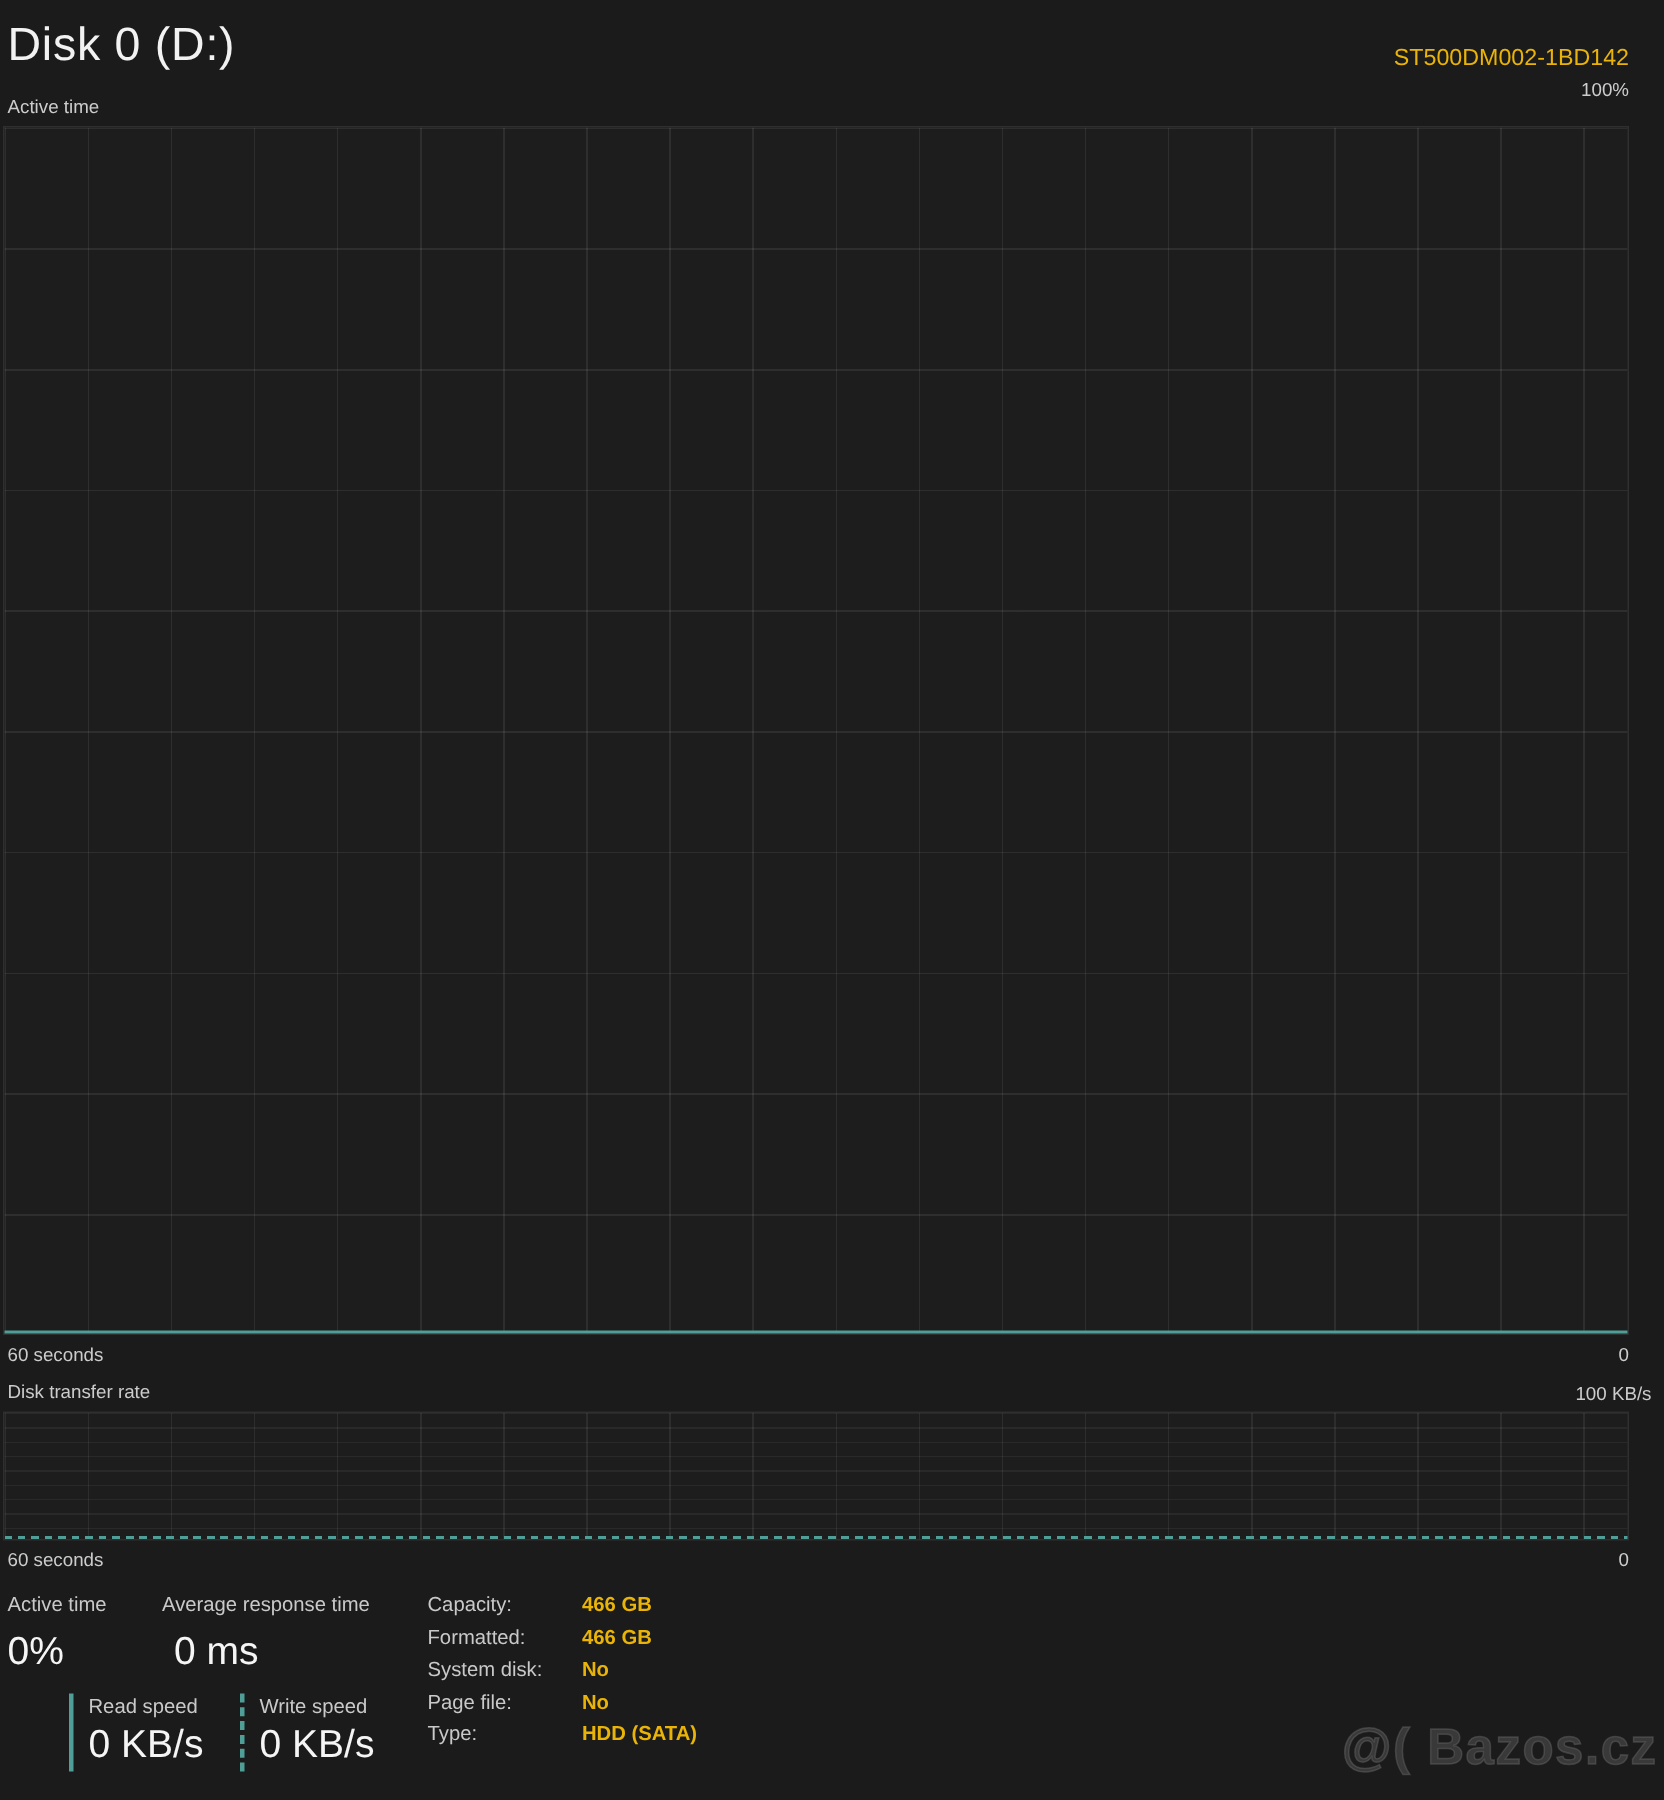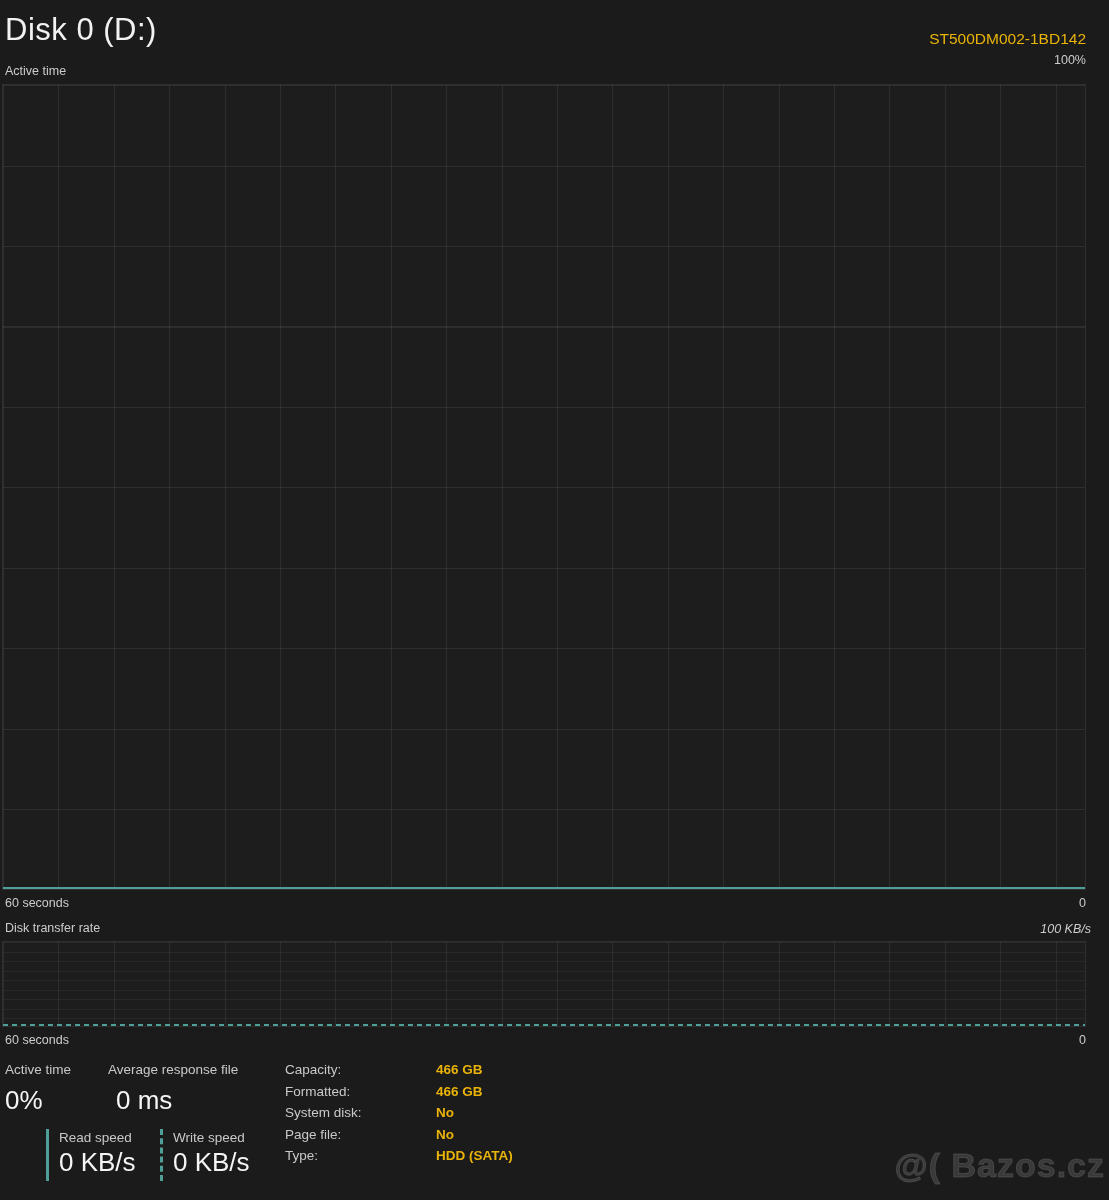--- a/index.html
+++ b/index.html
@@ -24,21 +24,21 @@
     font-size:15.5px; color:#eab308;
   }
 
   
   .lbl { font-size:12.5px; color:#cccccc; }
   .row-activetime { left:5px; top:64px; }
   .row-activetime-max { right:23px; top:53px; }
   .row-60s-1 { left:5px; top:896px; }
   .row-0-1 { right:23px; top:896px; }
   .row-transfer { left:5px; top:921px; }
-  .row-transfer-max { right:18px; top:922px;font-style:italic; }
+  .row-transfer-max { right:8px; top:922px; }
   .row-60s-2 { left:5px; top:1033px; }
   .row-0-2 { right:23px; top:1033px; }
 
   
   .chart {
     left:2px; width:1084px;
     background-color:#1d1d1d;
     border:1px solid #2f2f2f;
   }
   .chart1 {
@@ -71,21 +71,21 @@
   .col-avg-val { left:116px; top:1085px; }
 
   .speed-block {
     top:1129px; padding:1px 0 3px 10px;margin-left:41px;
   }
   .speed-read  { left:5px;   border-left:3px solid #4f9e97; }
   .speed-write { left:119px; border-left:3px dashed #4f9e97; }
   .speed-block .stat-value { margin-top:2px; }
 
   .info-col { left:285px; top:1062px; }
-  .info-row { display:flex; margin-bottom:6.5px;gap:48px; }
+  .info-row { display:flex; margin-bottom:6.5px; }
   .info-row .stat-label { width:103px; }
   .info-row .info-value { font-size:13.5px; color:#eab308; font-weight:700; white-space:nowrap; }
 
   
   .watermark {
     right:4px; top:1146px;
     font-size:34px; font-weight:700;
     color:rgba(82,82,82,0.55);
     -webkit-text-stroke:1px rgba(105,105,105,0.45);
     letter-spacing:1px;
@@ -113,21 +113,21 @@
 <div class="abs chart chart2">
   <div class="line-dashed"></div>
 </div>
 
 <div class="abs lbl row-60s-2">60 seconds</div>
 <div class="abs lbl row-0-2">0</div>
 
 <div class="abs stat-label col-active">Active time</div>
 <div class="abs stat-value col-active-val">0%</div>
 
-<div class="abs stat-label col-avg">Average response file</div>
+<div class="abs stat-label col-avg">Average response time</div>
 <div class="abs stat-value col-avg-val">0 ms</div>
 
 <div class="abs speed-block speed-read">
   <div class="stat-label">Read speed</div>
   <div class="stat-value">0 KB/s</div>
 </div>
 
 <div class="abs speed-block speed-write">
   <div class="stat-label">Write speed</div>
   <div class="stat-value">0 KB/s</div>

